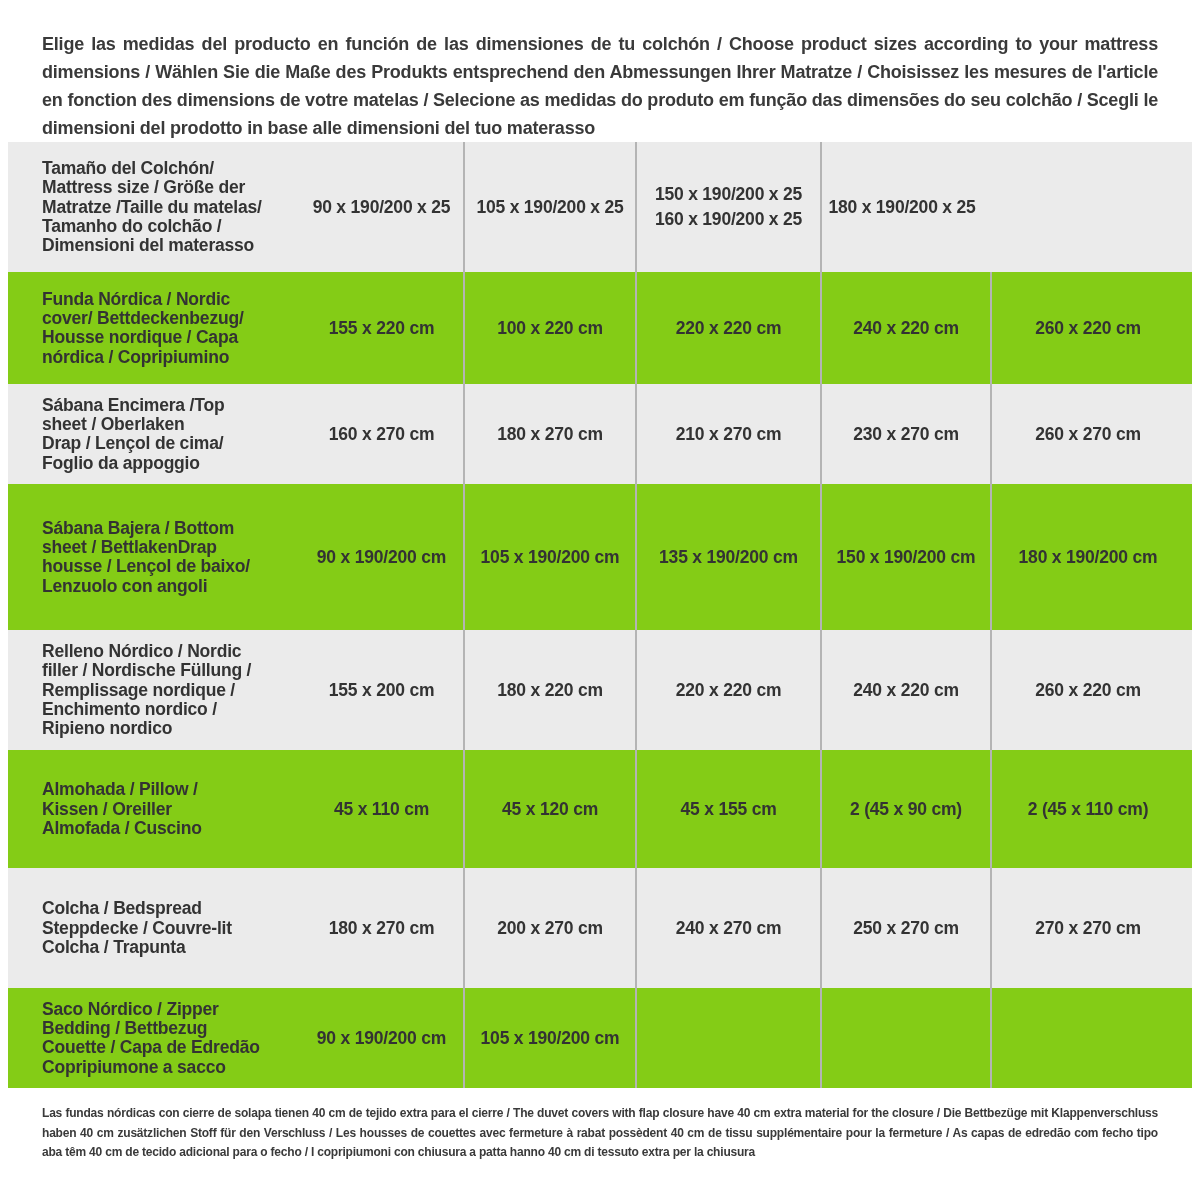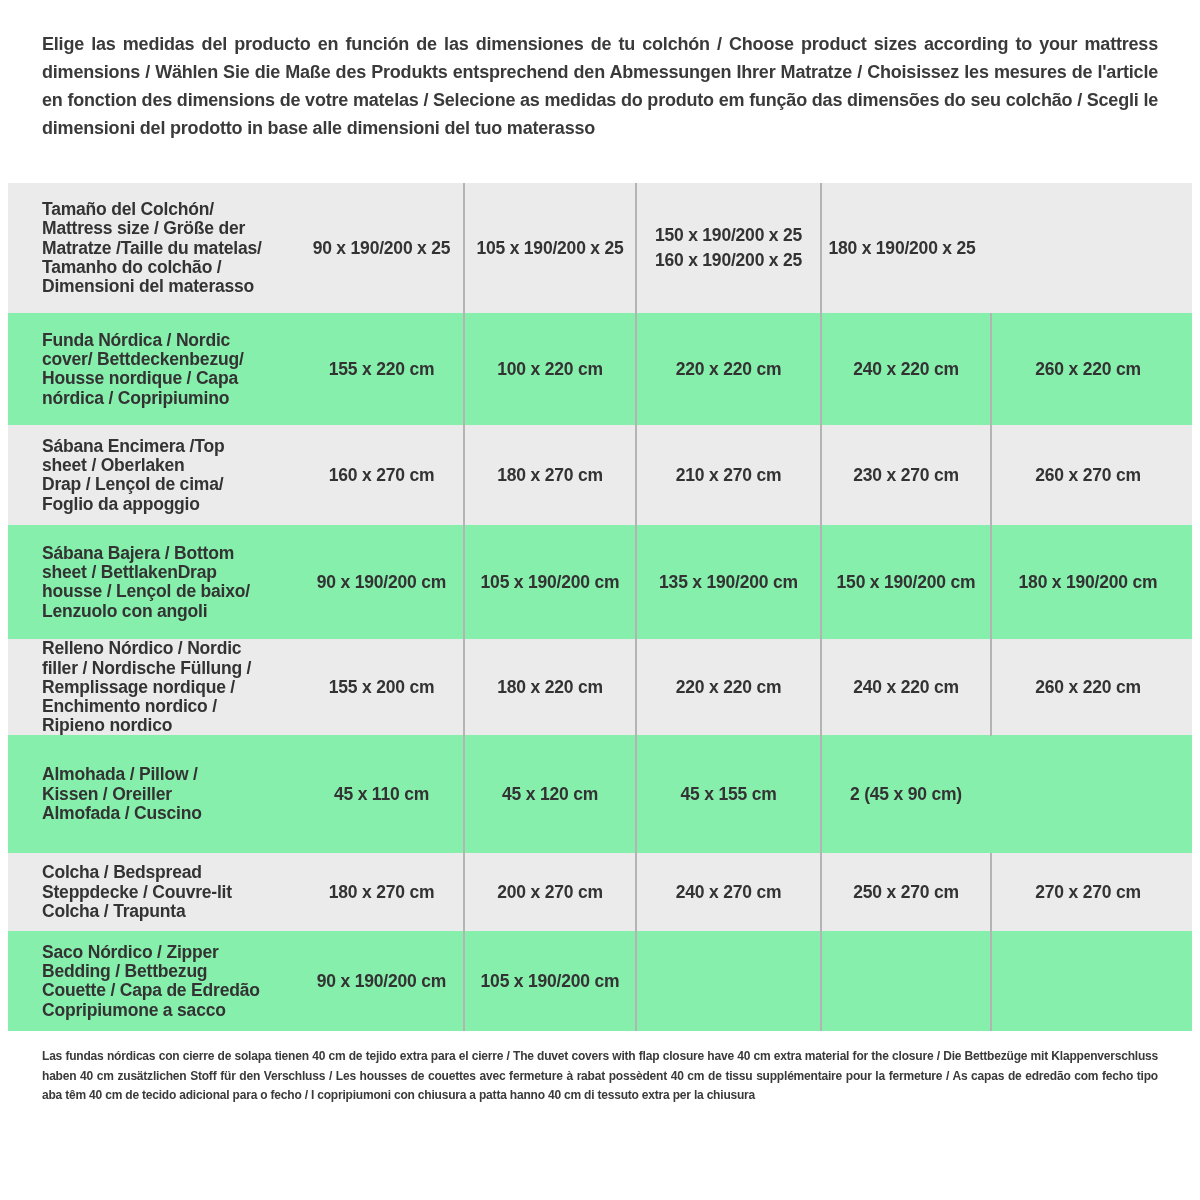--- a/index.html
+++ b/index.html
@@ -28,28 +28,28 @@
   }
   .para.header{margin-bottom:0;}
   .para.footer{margin-top:16px;font-size:12px;line-height:1.6;}
 
   .size-table{margin:0 8px;}
   .row{
     display:grid;
     grid-template-columns:292px 163px 172px 185px 170px 202px;
   }
   .row.gray{background:var(--row-gray);}
-  .row.white{background:#86efac;}
-  .r1{height:130px;margin-top:41px;}
+  .row.white{background:#84cc16;}
+  .r1{height:130px;}
   .r2{height:112px;}
   .r3{height:100px;}
-  .r4{height:114px;}
-  .r5{height:96px;}
+  .r4{height:146px;}
+  .r5{height:120px;}
   .r6{height:118px;}
-  .r7{height:78px;}
+  .r7{height:120px;}
   .r8{height:100px;}
 
   .cell{
     display:flex;
     align-items:center;
     white-space:pre-line;
     font-size:17.5px;
   }
   .cell.label{
     padding-left:34px;
@@ -137,20 +137,21 @@
     </div>
 
     <div class="row white r6">
       <div class="cell label">Almohada  / Pillow /
 Kissen / Oreiller
 Almofada / Cuscino</div>
       <div class="cell val">45 x 110 cm</div>
       <div class="cell val sep">45 x 120 cm</div>
       <div class="cell val sep">45 x 155 cm</div>
       <div class="cell val sep">2 (45 x 90 cm)</div>
+      <div class="cell val sep last">2 (45 x 110 cm)</div>
     </div>
 
     <div class="row gray r7">
       <div class="cell label">Colcha / Bedspread
 Steppdecke / Couvre-lit
 Colcha / Trapunta</div>
       <div class="cell val">180 x 270 cm</div>
       <div class="cell val sep">200 x 270 cm</div>
       <div class="cell val sep">240 x 270 cm</div>
       <div class="cell val sep">250 x 270 cm</div>

